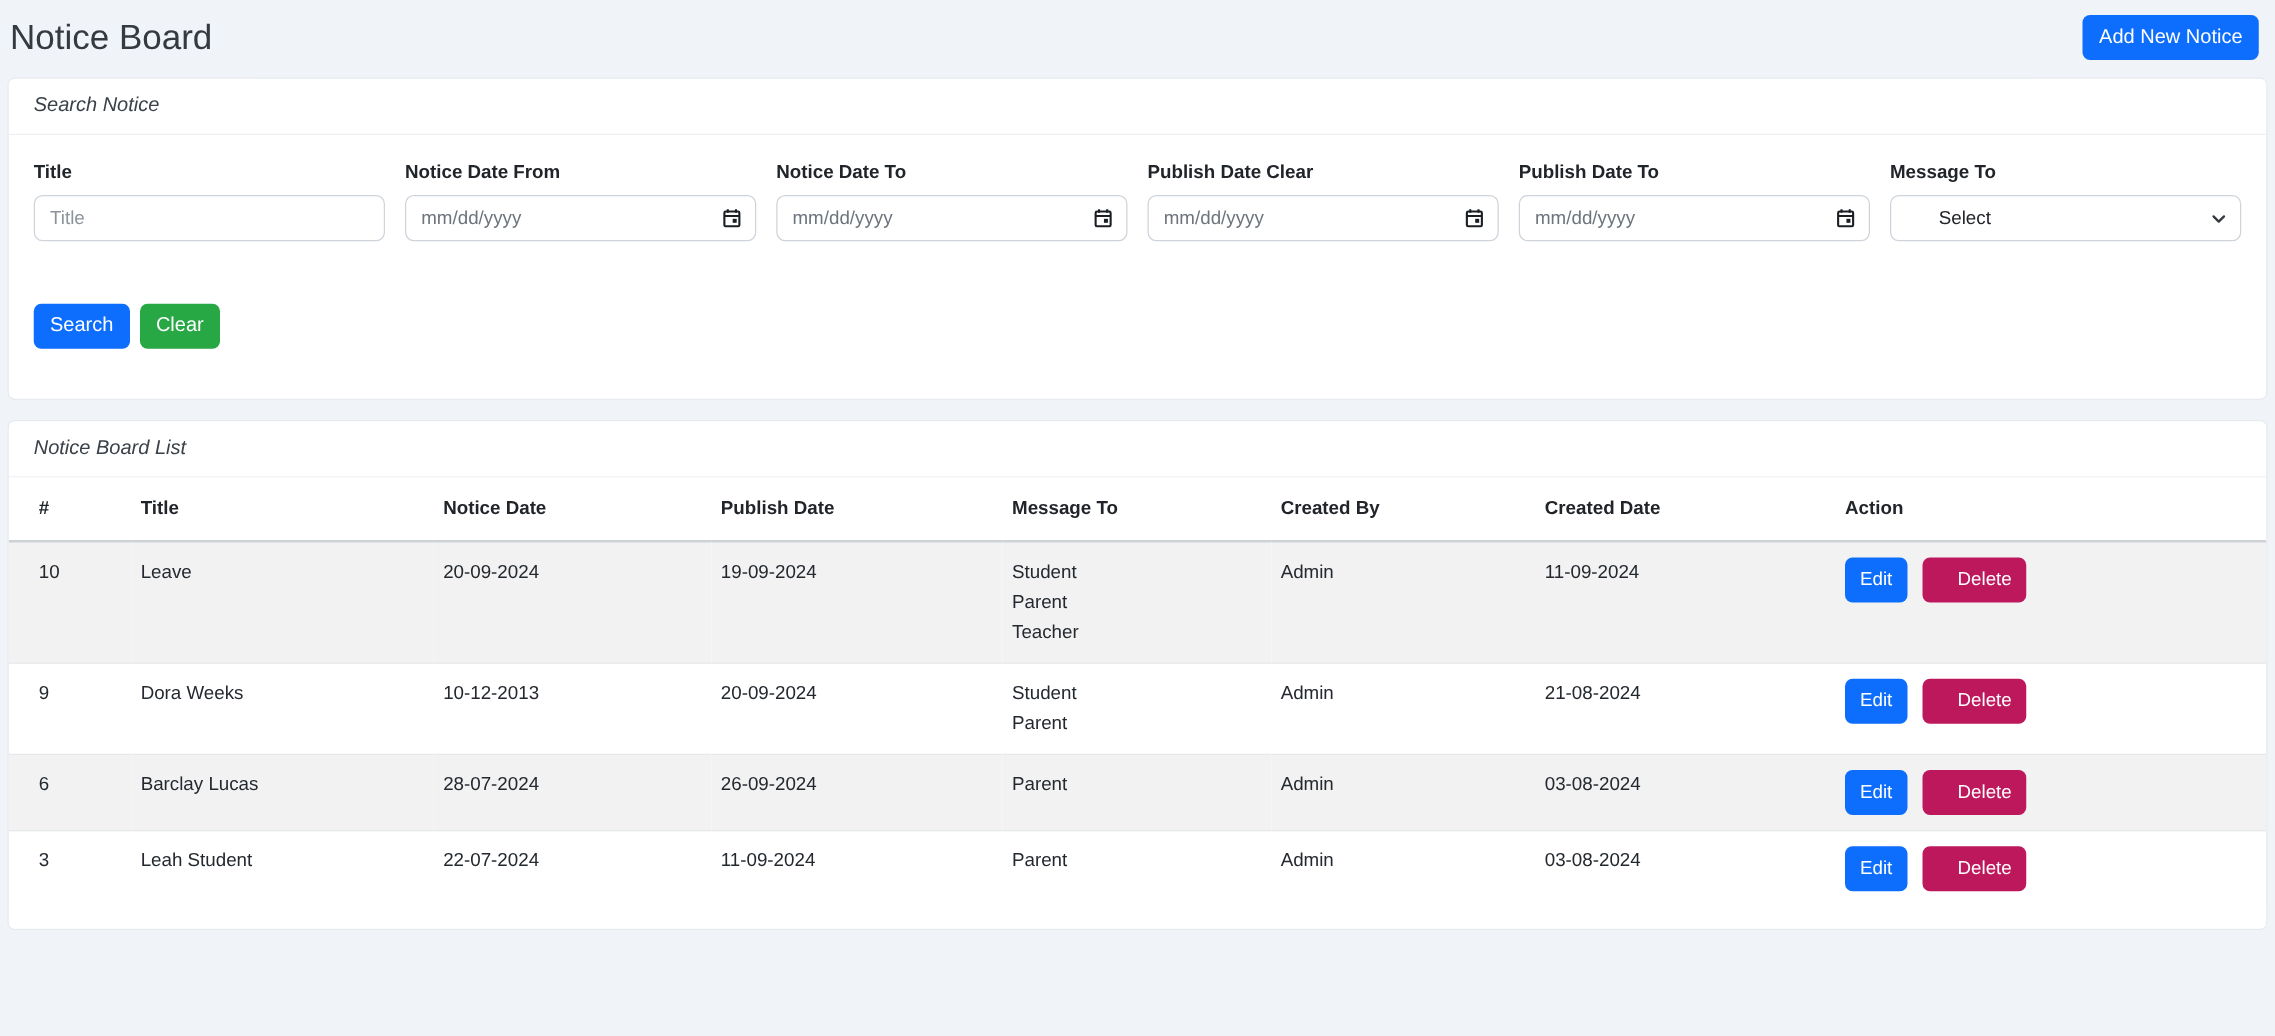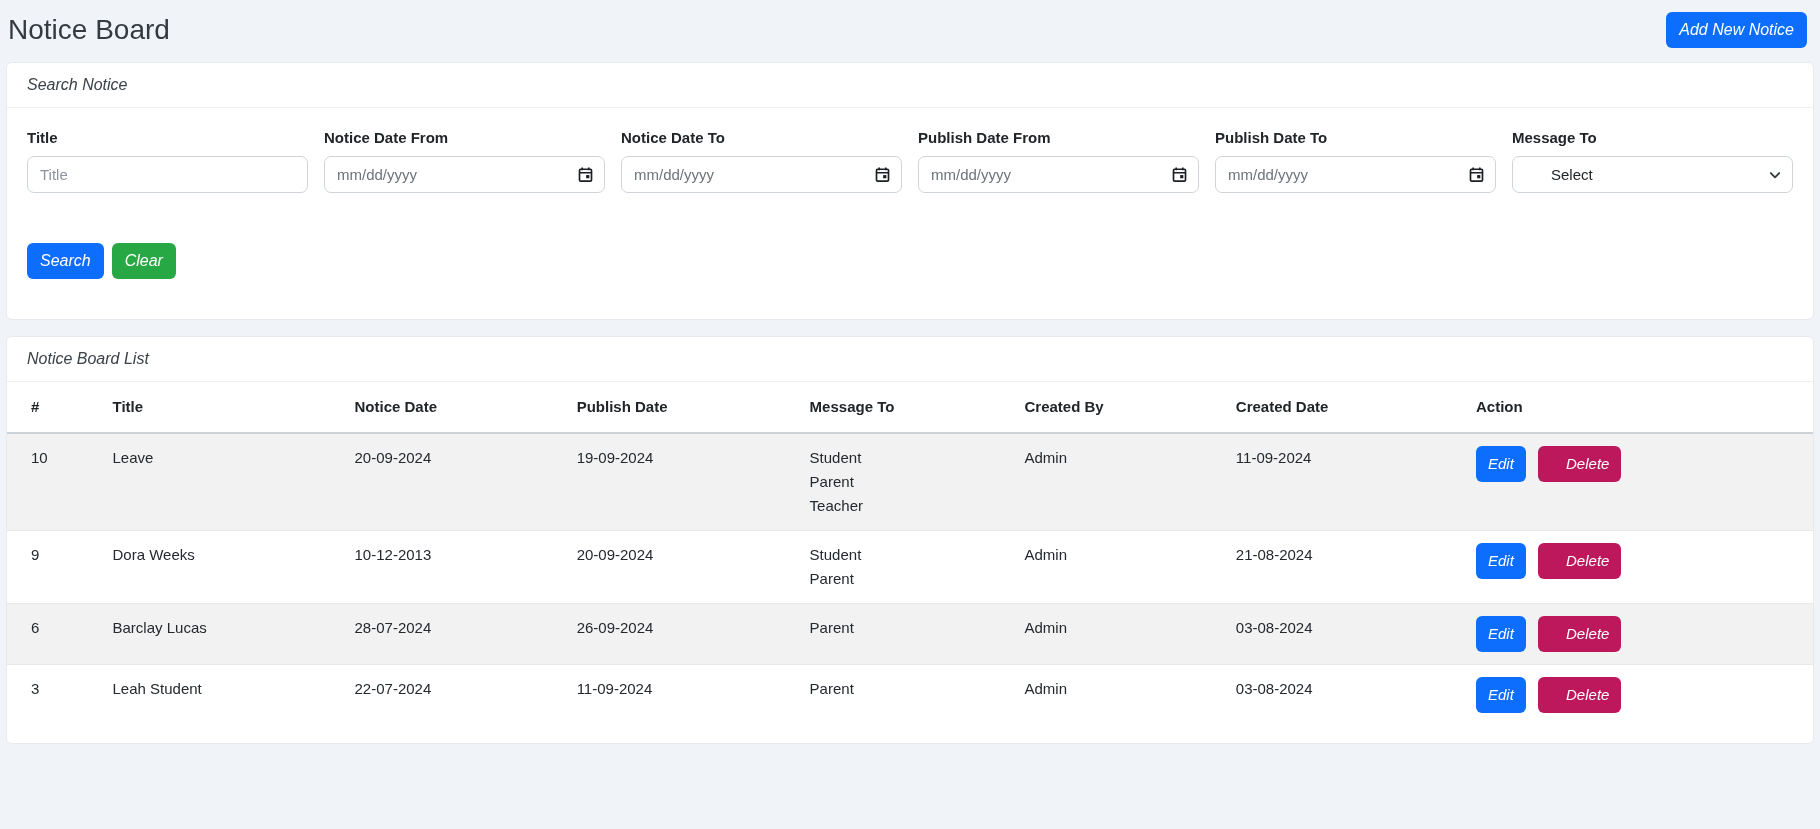--- a/index.html
+++ b/index.html
@@ -19,21 +19,20 @@
   }
   .page-title {
     font-size: 28px; font-weight: 500; color: #343a40; margin: 0; line-height: 34px;
   }
   .btn {
     display: inline-block; border: none; cursor: pointer;
     color: #fff; font-family: inherit;
     font-size: 16px; line-height: 22px; font-weight: 500;
     padding: 7px 13px; border-radius: 6px;
     white-space: nowrap;
-    font-style: italic;
   }
   .btn-sm { font-size: 15px; line-height: 22px; padding: 7px 12px; }
   .btn-primary { background: #0d6efd; }
   .btn-success { background: #28a745; }
   .btn-danger  { background: #be185d; padding-left: 28px; }
 
   .card {
     background: #fff;
     border: 1px solid #e6e9ed;
     border-radius: 6px;
@@ -151,21 +150,21 @@
                 <path d="M4.5 0.5v3M11.5 0.5v3" stroke="#1b1f24" stroke-width="1.8" fill="none"></path>
                 <rect x="1.6" y="2.4" width="12.8" height="12.6" rx="1.2" fill="none" stroke="#1b1f24" stroke-width="1.8"></rect>
                 <path d="M1.6 6.2h12.8" stroke="#1b1f24" stroke-width="1.6"></path>
                 <rect x="8.7" y="8.6" width="3.4" height="3.4" fill="#1b1f24"></rect>
               </svg>
           </span>
         </div>
       </div>
 
       <div class="field">
-        <label>Publish Date From</label>
+        <label>Publish Date Clear</label>
         <div class="input-wrap">
           <input type="text" class="form-control date-input" placeholder="mm/dd/yyyy" style="">
           <span class="cal-btn">
             <svg width="15" height="15" viewBox="0 0 16 16">
                 <path d="M4.5 0.5v3M11.5 0.5v3" stroke="#1b1f24" stroke-width="1.8" fill="none"></path>
                 <rect x="1.6" y="2.4" width="12.8" height="12.6" rx="1.2" fill="none" stroke="#1b1f24" stroke-width="1.8"></rect>
                 <path d="M1.6 6.2h12.8" stroke="#1b1f24" stroke-width="1.6"></path>
                 <rect x="8.7" y="8.6" width="3.4" height="3.4" fill="#1b1f24"></rect>
               </svg>
           </span>

